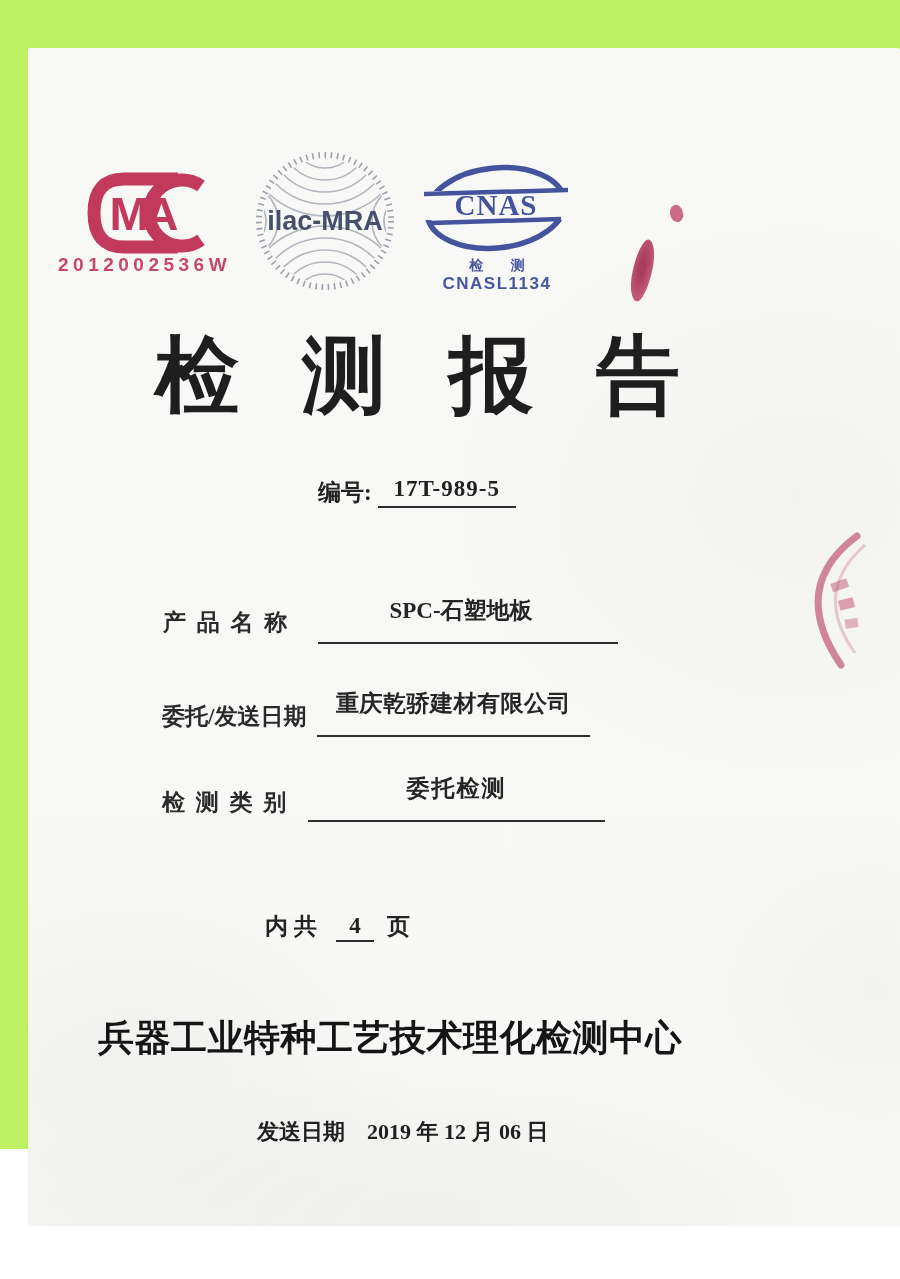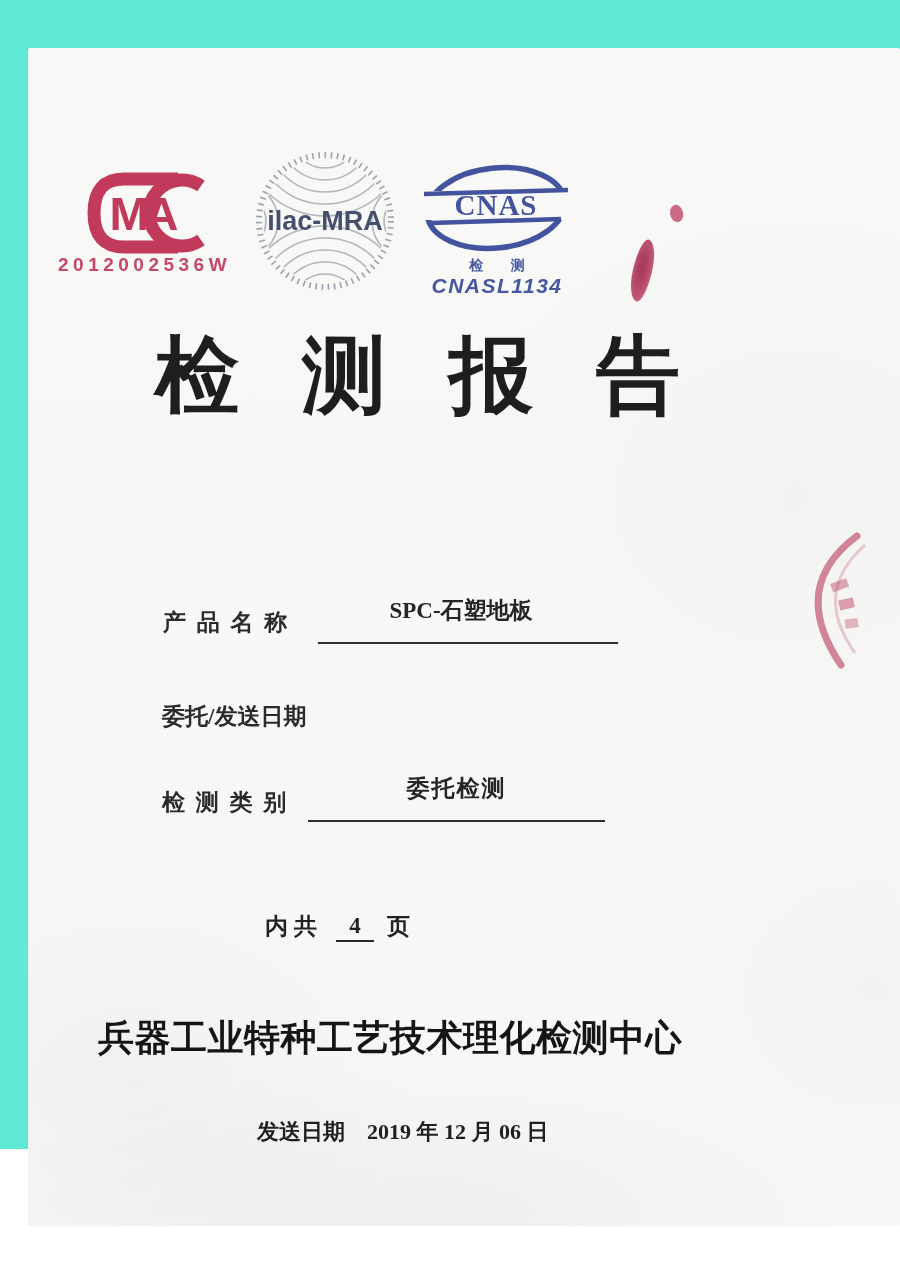--- a/index.html
+++ b/index.html
@@ -1,18 +1,18 @@
 <!DOCTYPE html>
 <html><head>
 <meta charset="utf-8">
 <style>
   html,body{margin:0;padding:0;background:#ffffff;}
   body{width:900px;height:1279px;overflow:hidden;
        font-family:"Liberation Serif","DejaVu Serif",serif;color:#222;}
-  #canvas{position:relative;width:900px;height:1149px;background:#5eead4;}
+  #canvas{position:relative;width:900px;height:1149px;background:#bef264;}
   .abs{position:absolute;}
   
   .scan-page{
     left:28px;top:48px;width:872px;height:1178px;
     background:
       radial-gradient(ellipse 420px 320px at 12% 88%, rgba(0,0,0,0.028), transparent 70%),
       radial-gradient(ellipse 520px 420px at 88% 38%, rgba(0,0,0,0.018), transparent 72%),
       radial-gradient(ellipse 600px 200px at 45% 99%, rgba(0,0,0,0.035), transparent 75%),
       radial-gradient(ellipse 300px 260px at 97% 80%, rgba(0,0,0,0.02), transparent 70%),
       linear-gradient(#f8f8f6,#f7f7f5);
@@ -24,21 +24,21 @@
     left:58px;top:254px;width:190px;
     font-family:"Liberation Sans","DejaVu Sans",sans-serif;
     font-weight:bold;font-size:19px;letter-spacing:4.5px;color:#c5476b;
   }
   
   .cnas-cat{left:422px;top:257px;width:150px;text-align:center;
     font-size:14px;font-weight:bold;letter-spacing:12px;padding-left:12px;
     color:#4656a0;box-sizing:border-box;}
   .cnas-no{left:422px;top:274px;width:150px;text-align:center;
     font-family:"Liberation Sans","DejaVu Sans",sans-serif;
-    font-size:21px;font-weight:bold;letter-spacing:1.5px;color:#4656a0;font-style:italic;}
+    font-size:17px;font-weight:bold;letter-spacing:1.5px;color:#4656a0;}
   
   .ink-speck{left:670px;top:205px;width:13px;height:17px;background:#c0456b;
     border-radius:60% 40% 55% 45%;transform:rotate(-24deg);opacity:.8;}
   .ink-blot{left:633px;top:239px;width:19px;height:63px;
     background:radial-gradient(ellipse at 45% 45%, #a32d53 20%, #c14c6e 70%, #d4718c 100%);
     border-radius:48% 52% 46% 54%/55% 45% 55% 45%;
     transform:rotate(12deg);opacity:.92;}
   
   .doc-title{left:155px;top:328px;font-size:84px;font-weight:600;color:#1e1e1e;
     line-height:1.15;word-spacing:42px;white-space:nowrap;}
@@ -126,25 +126,30 @@
     <text x="75" y="52" text-anchor="middle" font-size="29" font-weight="bold" font-family="Liberation Serif, DejaVu Serif, serif" letter-spacing="1" fill="#43539e">CNAS</text>
   </svg>
   <div class="abs cnas-cat">检 测</div>
   <div class="abs cnas-no">CNASL1134</div>
 
   <div class="abs ink-speck"></div>
   <div class="abs ink-blot"></div>
 
   <div class="abs doc-title">检 测 报 告</div>
 
+  <div class="abs report-no">
+    <span class="lbl">编号:</span>
+    <span class="val-box">17T-989-5</span>
+  </div>
 
   <div class="abs field-label spaced lbl-1">产 品 名 称</div>
   <div class="abs field-box box-1">SPC-石塑地板</div>
 
   <div class="abs field-label lbl-2">委托/发送日期</div>
+  <div class="abs field-box box-2">重庆乾骄建材有限公司</div>
 
   <div class="abs field-label spaced lbl-3">检 测 类 别</div>
   <div class="abs field-box box-3">委托检测</div>
 
   <div class="abs page-count">
     <span class="prefix">内共</span>
     <span class="pc-box">4</span>
     <span>页</span>
   </div>
 

